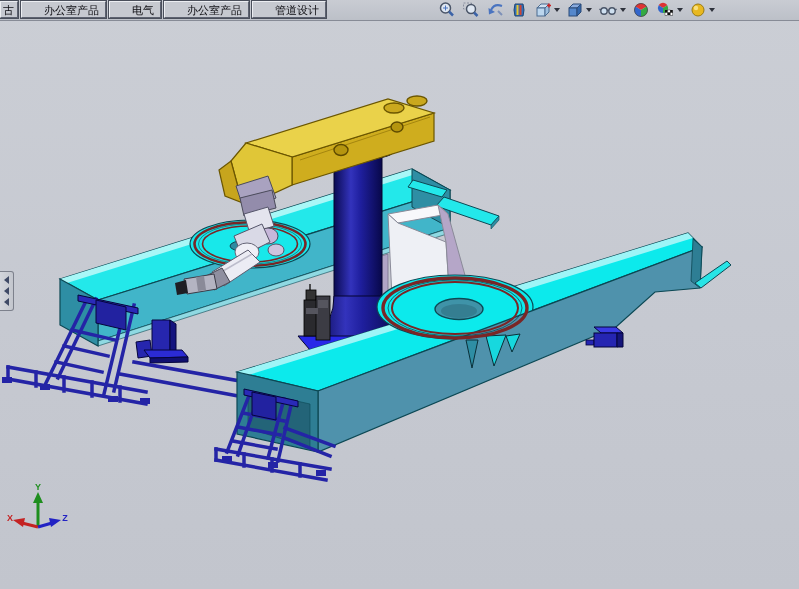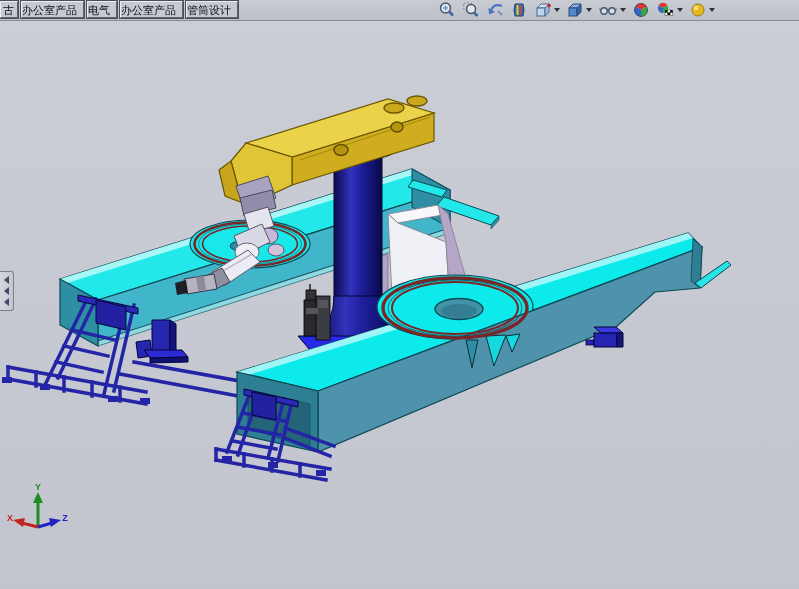--- a/index.html
+++ b/index.html
@@ -11,21 +11,21 @@
   
   .topbar{
     position:absolute;top:0;left:0;right:0;height:20px;z-index:10;
     background:linear-gradient(180deg,#c9ccd3,#bcc0c8);
     border-bottom:1px solid #878b96;
     display:flex;align-items:flex-start;
   }
   .tabs{display:flex;align-items:flex-start;height:20px;}
   .tab{
     box-sizing:border-box;height:17px;margin-top:1px;margin-right:3px;
-    padding:1px 6px 0 0;font-size:11px;line-height:14px;color:#0d0d12;
+    padding:1px 6px 0 22px;font-size:11px;line-height:14px;color:#0d0d12;
     background:#c6c9d0;
     border:1px solid;border-color:#eceef2 #5d6270 #5d6270 #eceef2;
     box-shadow:0 0 0 1px #4a4f5b;
     white-space:nowrap;cursor:default;
   }
   .tab.partial{width:18px;padding:1px 2px 0 2px;margin-left:0;overflow:hidden;}
   
   .hud{
     position:absolute;left:438px;top:1px;height:18px;
     display:flex;align-items:center;gap:6px;
@@ -250,21 +250,21 @@
     <text class="triad-label" x="65" y="521" text-anchor="middle" fill="#2222c4">Z</text>
   </g>
 </svg>
 
 <div class="topbar">
   <div class="tabs">
     <div class="tab partial">古</div>
     <div class="tab">办公室产品</div>
     <div class="tab">电气</div>
     <div class="tab">办公室产品</div>
-    <div class="tab">管筒设计</div>
+    <div class="tab">管道设计</div>
   </div>
 
   <div class="hud">
     <div class="hbtn">
       <svg width="18" height="18">
         <circle cx="7.5" cy="7" r="5" fill="#dfe7f2" stroke="#4a5568" stroke-width="1.5"></circle>
         <path d="M5,7 L10,7 M7.5,4.5 L7.5,9.5" stroke="#4a74c0" stroke-width="1"></path>
         <path d="M11,10.5 L15,14.5" stroke="#3b63a8" stroke-width="2.5"></path>
       </svg>
     </div>

